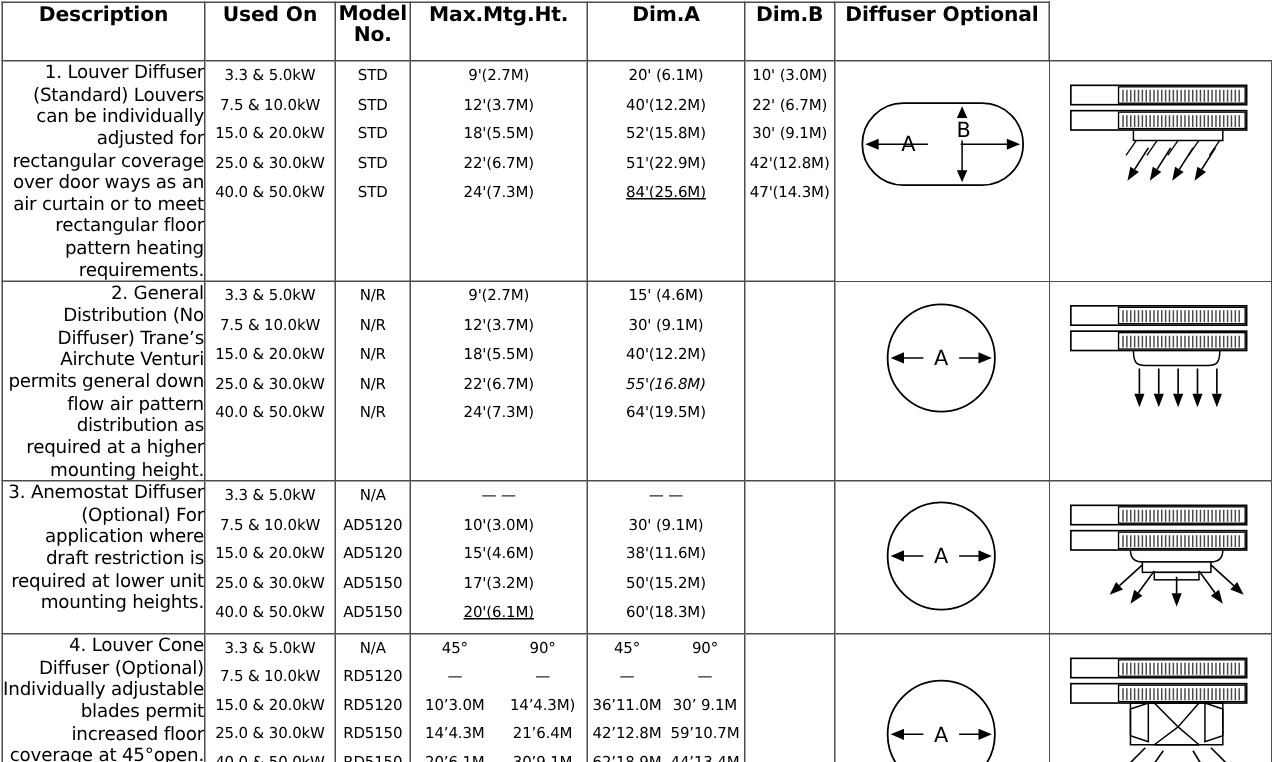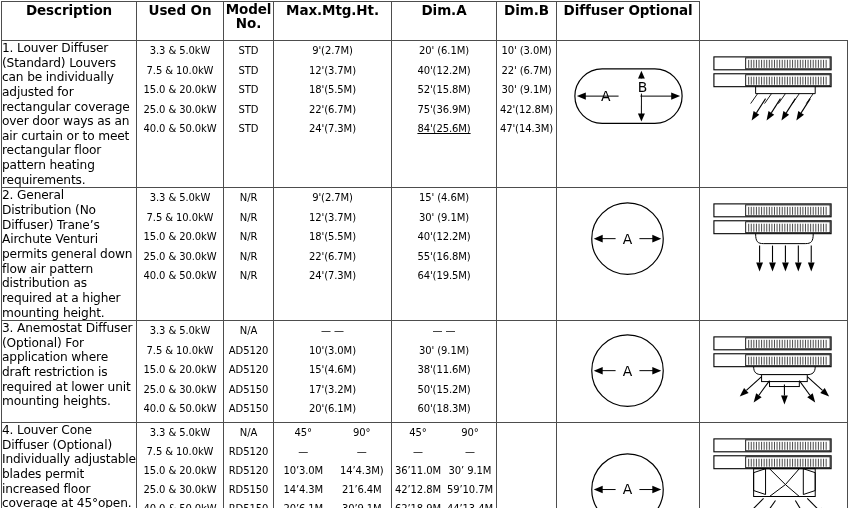--- a/index.html
+++ b/index.html
@@ -47,21 +47,21 @@
     line-height: 1.05;
     font-size: 13.5px;
     padding-bottom: 4px;
   }
   thead th.blank-hdr { border-top-color: #fff; border-right-color:#fff; }
 
   td.desc {
     font-size: 12.2px;
     line-height: 1.20;
     padding: 2px 3px 2px 4px;
-    text-align: left;
+    text-align: right;
     letter-spacing: -0.15px;
     margin-left: 31px;
   }
   td.valcol {
     font-size: 10px;
     text-align: center;
     padding: 2px 2px;
     letter-spacing: -0.1px;
   }
   td.valcol .vl {
@@ -136,21 +136,21 @@
             <span class="vl" style="line-height: 19.5px;">9'(2.7M)</span>
             <span class="vl" style="line-height: 19.5px;">12'(3.7M)</span>
             <span class="vl" style="line-height: 19.5px;">18'(5.5M)</span>
             <span class="vl" style="line-height: 19.5px;">22'(6.7M)</span>
             <span class="vl" style="line-height: 19.5px;">24'(7.3M)</span>
           </td>
           <td class="valcol">
             <span class="vl" style="line-height: 19.5px;">20' (6.1M)</span>
             <span class="vl" style="line-height: 19.5px;">40'(12.2M)</span>
             <span class="vl" style="line-height: 19.5px;">52'(15.8M)</span>
-            <span class="vl" style="line-height: 19.5px;">75'(36.9M)</span>
+            <span class="vl" style="line-height: 19.5px;">51'(22.9M)</span>
             <span class="vl" style="line-height: 19.5px; text-decoration: underline;">84'(25.6M)</span>
           </td>
           <td class="valcol">
             <span class="vl" style="line-height: 19.5px;">10' (3.0M)</span>
             <span class="vl" style="line-height: 19.5px;">22' (6.7M)</span>
             <span class="vl" style="line-height: 19.5px;">30' (9.1M)</span>
             <span class="vl" style="line-height: 19.5px;">42'(12.8M)</span>
             <span class="vl" style="line-height: 19.5px;">47'(14.3M)</span>
           </td>
           <td class="pattern">
@@ -273,21 +273,21 @@
             <span class="vl" style="line-height: 19.5px;">9'(2.7M)</span>
             <span class="vl" style="line-height: 19.5px;">12'(3.7M)</span>
             <span class="vl" style="line-height: 19.5px;">18'(5.5M)</span>
             <span class="vl" style="line-height: 19.5px;">22'(6.7M)</span>
             <span class="vl" style="line-height: 19.5px;">24'(7.3M)</span>
           </td>
           <td class="valcol">
             <span class="vl" style="line-height: 19.5px;">15' (4.6M)</span>
             <span class="vl" style="line-height: 19.5px;">30' (9.1M)</span>
             <span class="vl" style="line-height: 19.5px;">40'(12.2M)</span>
-            <span class="vl" style="line-height: 19.5px;">55'(16.8M)</span>
+            <span class="vl" style="line-height: 19.5px; font-style: italic;">55'(16.8M)</span>
             <span class="vl" style="line-height: 19.5px; text-align: center;">64'(19.5M)</span>
           </td>
           <td class="valcol">
             <span class="vl" style="line-height: 19.5px;">&nbsp;</span>
             <span class="vl" style="line-height: 19.5px;">&nbsp;</span>
             <span class="vl" style="line-height: 19.5px;">&nbsp;</span>
             <span class="vl" style="line-height: 19.5px;">&nbsp;</span>
             <span class="vl" style="line-height: 19.5px;">&nbsp;</span>
           </td>
           <td class="pattern">
@@ -396,21 +396,21 @@
             <span class="vl" style="line-height: 19.5px;">AD5120</span>
             <span class="vl" style="line-height: 19.5px;">AD5120</span>
             <span class="vl" style="line-height: 19.5px;">AD5150</span>
             <span class="vl" style="line-height: 19.5px;">AD5150</span>
           </td>
           <td class="valcol">
             <span class="vl" style="line-height: 19.5px;">—          —</span>
             <span class="vl" style="line-height: 19.5px;">10'(3.0M)</span>
             <span class="vl" style="line-height: 19.5px;">15'(4.6M)</span>
             <span class="vl" style="line-height: 19.5px;">17'(3.2M)</span>
-            <span class="vl" style="line-height: 19.5px;">20'(6.1M)</span>
+            <span class="vl" style="line-height: 19.5px; text-decoration: underline;">20'(6.1M)</span>
           </td>
           <td class="valcol">
             <span class="vl" style="line-height: 19.5px;">—          —</span>
             <span class="vl" style="line-height: 19.5px;">30' (9.1M)</span>
             <span class="vl" style="line-height: 19.5px;">38'(11.6M)</span>
             <span class="vl" style="line-height: 19.5px;">50'(15.2M)</span>
             <span class="vl" style="line-height: 19.5px;">60'(18.3M)</span>
           </td>
           <td class="valcol">
             <span class="vl" style="line-height: 19.5px;">&nbsp;</span>

